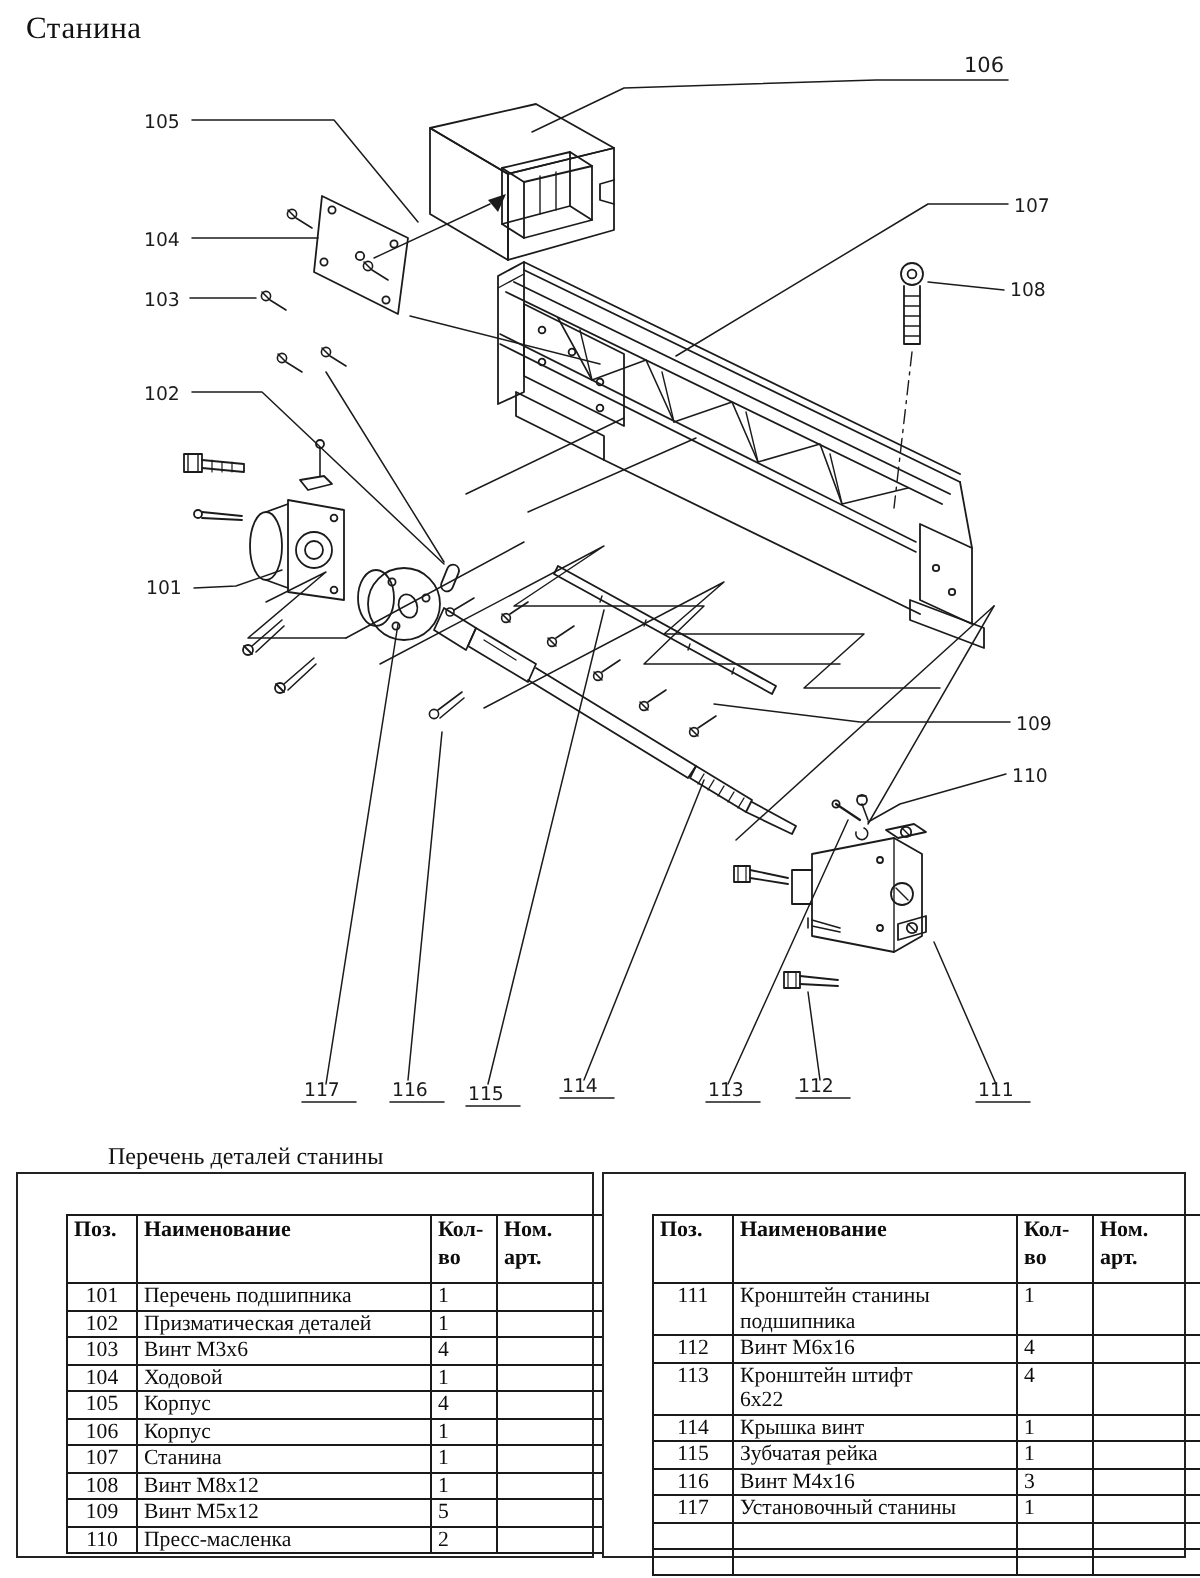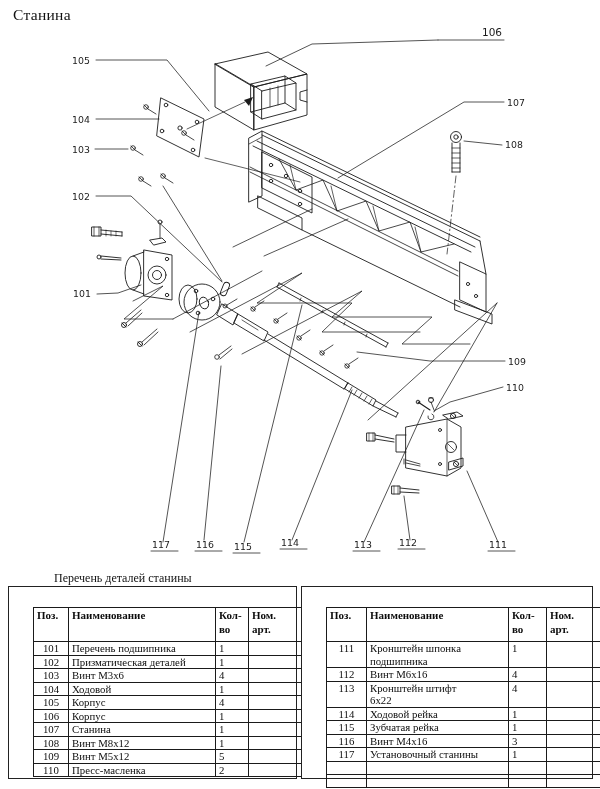--- a/index.html
+++ b/index.html
@@ -447,41 +447,41 @@
         </th>
         <th>
           <span class="hdr2">Ном.</span>
           <span class="hdr2">арт.</span>
         </th>
       </tr>
     </thead>
     <tbody>
         <tr>
           <td class="c-pos">111</td>
-          <td class="c-name">Кронштейн шпонка
+          <td class="c-name">Кронштейн станины
 подшипника</td>
           <td class="c-qty">1</td>
           <td class="c-art"></td>
         </tr>
         <tr>
           <td class="c-pos">112</td>
           <td class="c-name">Винт М6х16</td>
           <td class="c-qty">4</td>
           <td class="c-art"></td>
         </tr>
         <tr>
           <td class="c-pos">113</td>
           <td class="c-name">Кронштейн штифт
 6х22</td>
           <td class="c-qty">4</td>
           <td class="c-art"></td>
         </tr>
         <tr>
           <td class="c-pos">114</td>
-          <td class="c-name">Ходовой рейка</td>
+          <td class="c-name">Крышка винт</td>
           <td class="c-qty">1</td>
           <td class="c-art"></td>
         </tr>
         <tr>
           <td class="c-pos">115</td>
           <td class="c-name">Зубчатая рейка</td>
           <td class="c-qty">1</td>
           <td class="c-art"></td>
         </tr>
         <tr>

